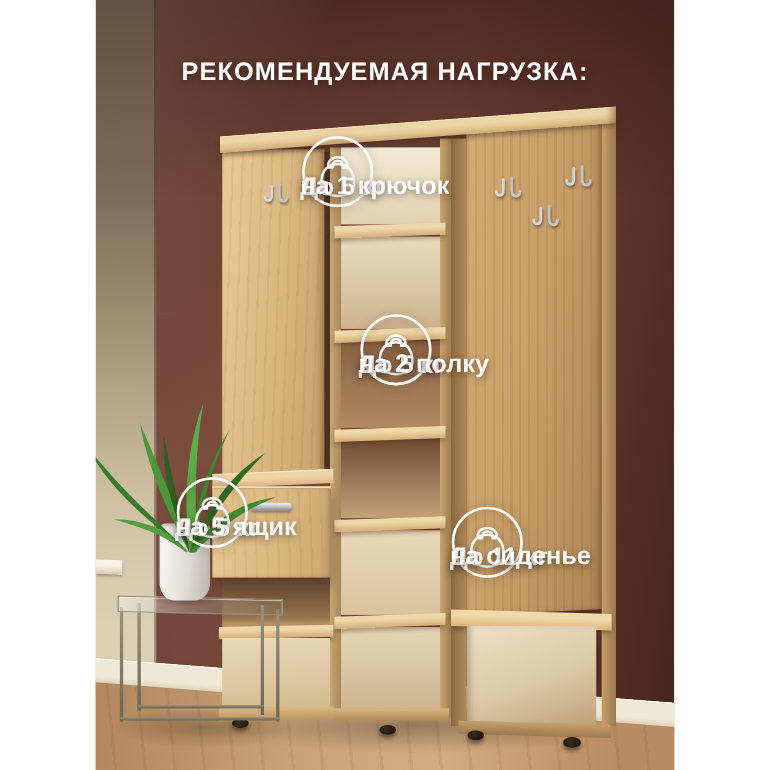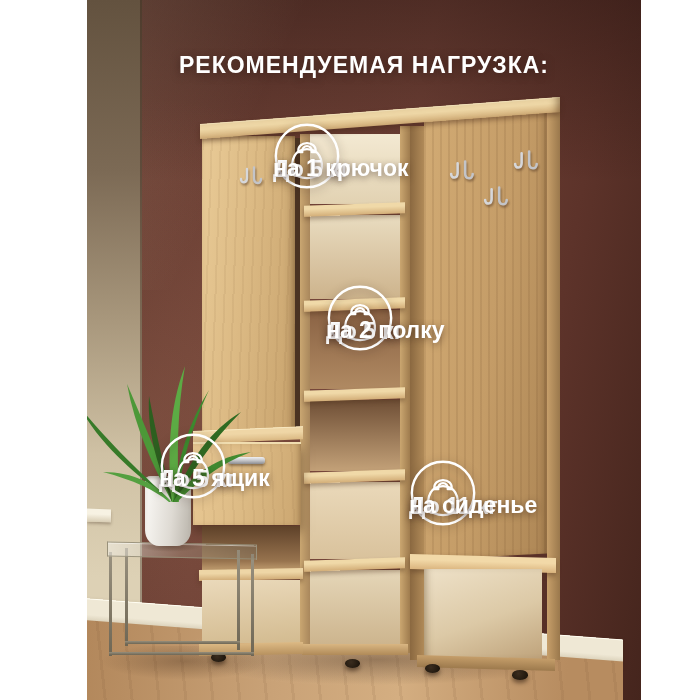--- a/index.html
+++ b/index.html
@@ -2,21 +2,21 @@
 <html style="--wall: #6b4036; --wall_dark: #5e362c; --wood: #d6b27c; --wood_light: #ecd2a2; --wood_dark: #a9875c; --back_panel: #e8dcc2; --floor: #c9a277; --baseboard: #efe8d5; --beige: #ddd1b5; --metal: #c9cacd; --plant: #4c9838; --text: #ffffff;"><head>
 <meta charset="utf-8">
 <style>
   html,body{margin:0;padding:0;}
   body{
     width:700px;height:700px;position:relative;overflow:hidden;
     background:#ffffff;
     font-family:"Liberation Sans", sans-serif;
   }
   #photo{
-    position:absolute;left:87px;top:0;width:526px;height:700px;overflow:hidden;padding-left:28px;
+    position:absolute;left:87px;top:0;width:526px;height:700px;overflow:hidden;
   }
   #photo *{position:absolute;}
 
   
   .back-wall{
     inset:0;
     background:
       linear-gradient(180deg, rgba(24,10,8,.38), rgba(24,10,8,0) 26%),
       radial-gradient(90% 80% at 12% 60%, rgba(220,160,125,.16), rgba(0,0,0,0) 58%),
       linear-gradient(100deg, var(--wall_dark) 0%, #6d4035 30%, #714237 52%, #5d332a 78%, #45251d 100%);

